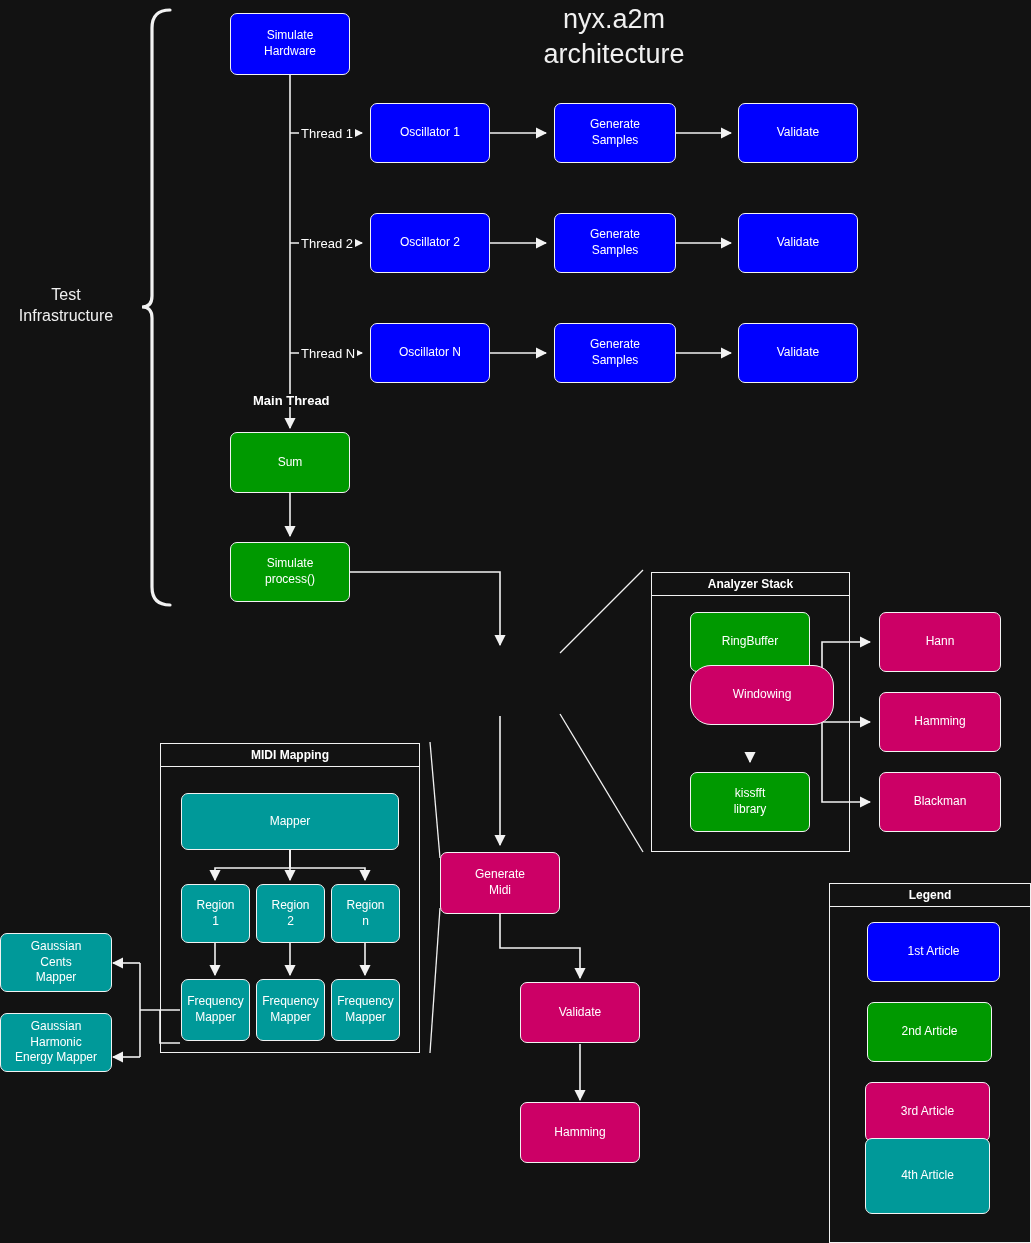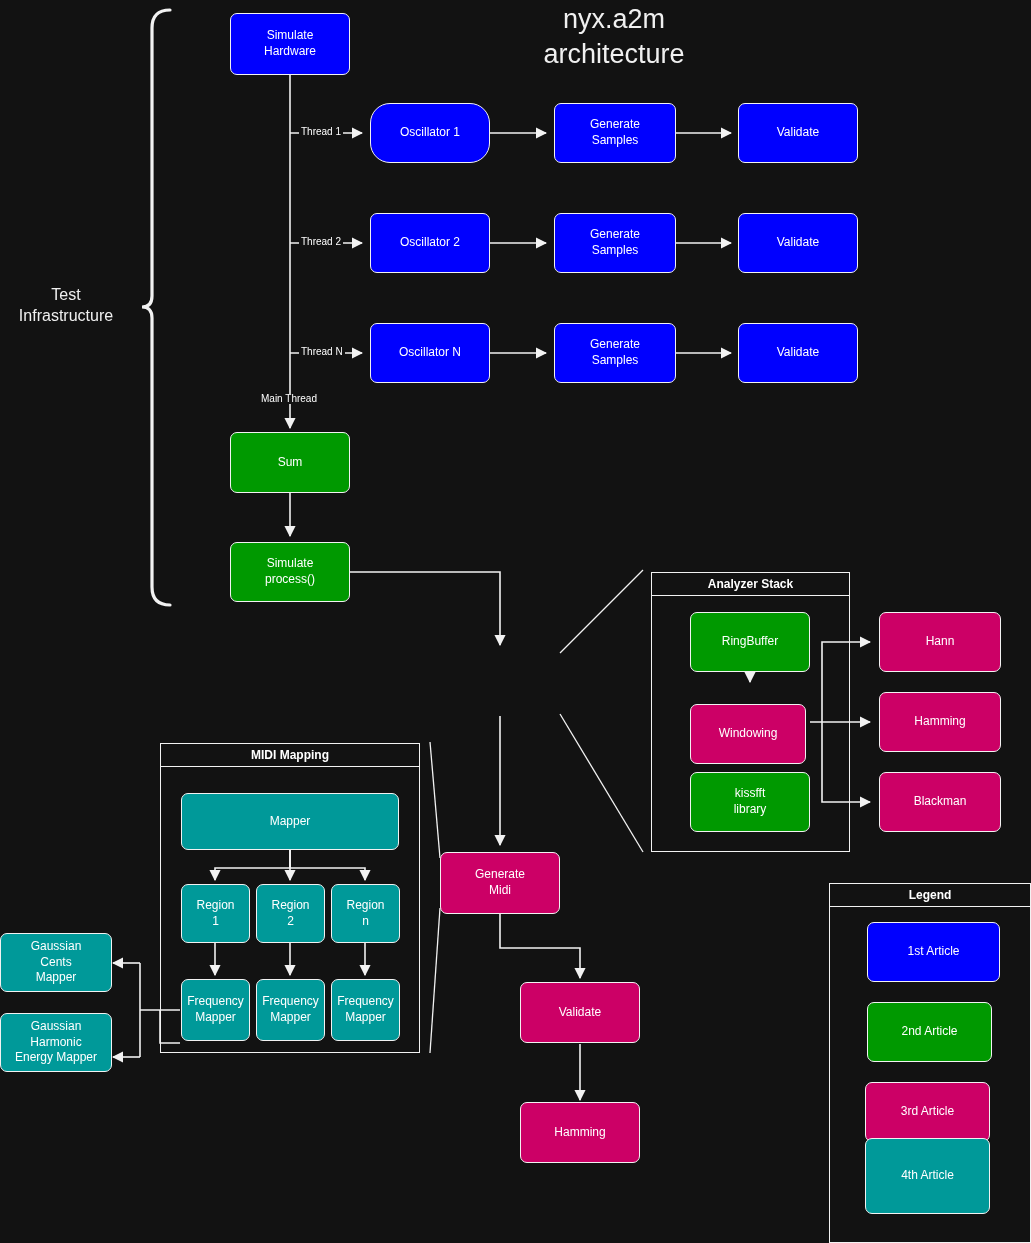--- a/index.html
+++ b/index.html
@@ -59,21 +59,21 @@
     color: #ffffff;
     font-size: 12px;
     font-weight: bold;
     display: flex;
     align-items: center;
     justify-content: center;
   }
   .edge-label {
     position: absolute;
     color: #ffffff;
-    font-size: 10px;
+    font-size: 13px;
     background: #121212;
     padding: 0 2px;
     white-space: nowrap;
     line-height: 1;
   }
   .title {
     position: absolute;
     color: #f0f0f0;
     font-size: 27px;
     text-align: center;
@@ -162,26 +162,26 @@
 
   <div class="title" style="left:443px; top:2px; width:342px;">nyx.a2m
 architecture</div>
 
   <div class="brace-label" style="left:0px; top:285px; width:132px;">Test
 Infrastructure</div>
 
   <div class="edge-label" style="left:299px; top:127px;">Thread 1</div>
   <div class="edge-label" style="left:299px; top:237px;">Thread 2</div>
   <div class="edge-label" style="left:299px; top:347px;">Thread N</div>
-  <div class="edge-label" style="left:259px; top:394px;">Main Thread</div>
+  <div class="edge-label" style="left:251px; top:394px;font-weight:bold;">Main Thread</div>
 
   <div class="node c-blue" style="left:230px; top:13px; width:120px; height:62px;">Simulate
 Hardware</div>
 
-  <div class="node c-blue" style="left:370px; top:103px; width:120px; height:60px;border-radius:20px;">Oscillator 1</div>
+  <div class="node c-blue" style="left:370px; top:103px; width:120px; height:60px;">Oscillator 1</div>
   <div class="node c-blue" style="left:554px; top:103px; width:122px; height:60px;">Generate
 Samples</div>
   <div class="node c-blue" style="left:738px; top:103px; width:120px; height:60px;">Validate</div>
 
   <div class="node c-blue" style="left:370px; top:213px; width:120px; height:60px;">Oscillator 2</div>
   <div class="node c-blue" style="left:554px; top:213px; width:122px; height:60px;">Generate
 Samples</div>
   <div class="node c-blue" style="left:738px; top:213px; width:120px; height:60px;">Validate</div>
 
   <div class="node c-blue" style="left:370px; top:323px; width:120px; height:60px;">Oscillator N</div>
@@ -195,21 +195,21 @@
 
   <div class="node c-pink" style="left:440px; top:852px; width:120px; height:62px;">Generate
 Midi</div>
   <div class="node c-pink" style="left:520px; top:982px; width:120px; height:61px;">Validate</div>
   <div class="node c-pink" style="left:520px; top:1102px; width:120px; height:61px;">Hamming</div>
 
   <div class="group" style="left:651px; top:572px; width:199px; height:280px;">
     <div class="group-title">Analyzer Stack</div>
   </div>
   <div class="node c-green" style="left:690px; top:612px; width:120px; height:60px;">RingBuffer</div>
-  <div class="node c-pink" style="left:690px; top:704px; width:116px; height:60px;">Windowing</div>
+  <div class="node c-pink" style="left:690px; top:665px; width:144px; height:60px;border-radius:21px;">Windowing</div>
   <div class="node c-green" style="left:690px; top:772px; width:120px; height:60px;">kissfft
 library</div>
 
   <div class="node c-pink" style="left:879px; top:612px; width:122px; height:60px;">Hann</div>
   <div class="node c-pink" style="left:879px; top:692px; width:122px; height:60px;">Hamming</div>
   <div class="node c-pink" style="left:879px; top:772px; width:122px; height:60px;">Blackman</div>
 
   <div class="group" style="left:160px; top:743px; width:260px; height:310px;">
     <div class="group-title">MIDI Mapping</div>
   </div>

